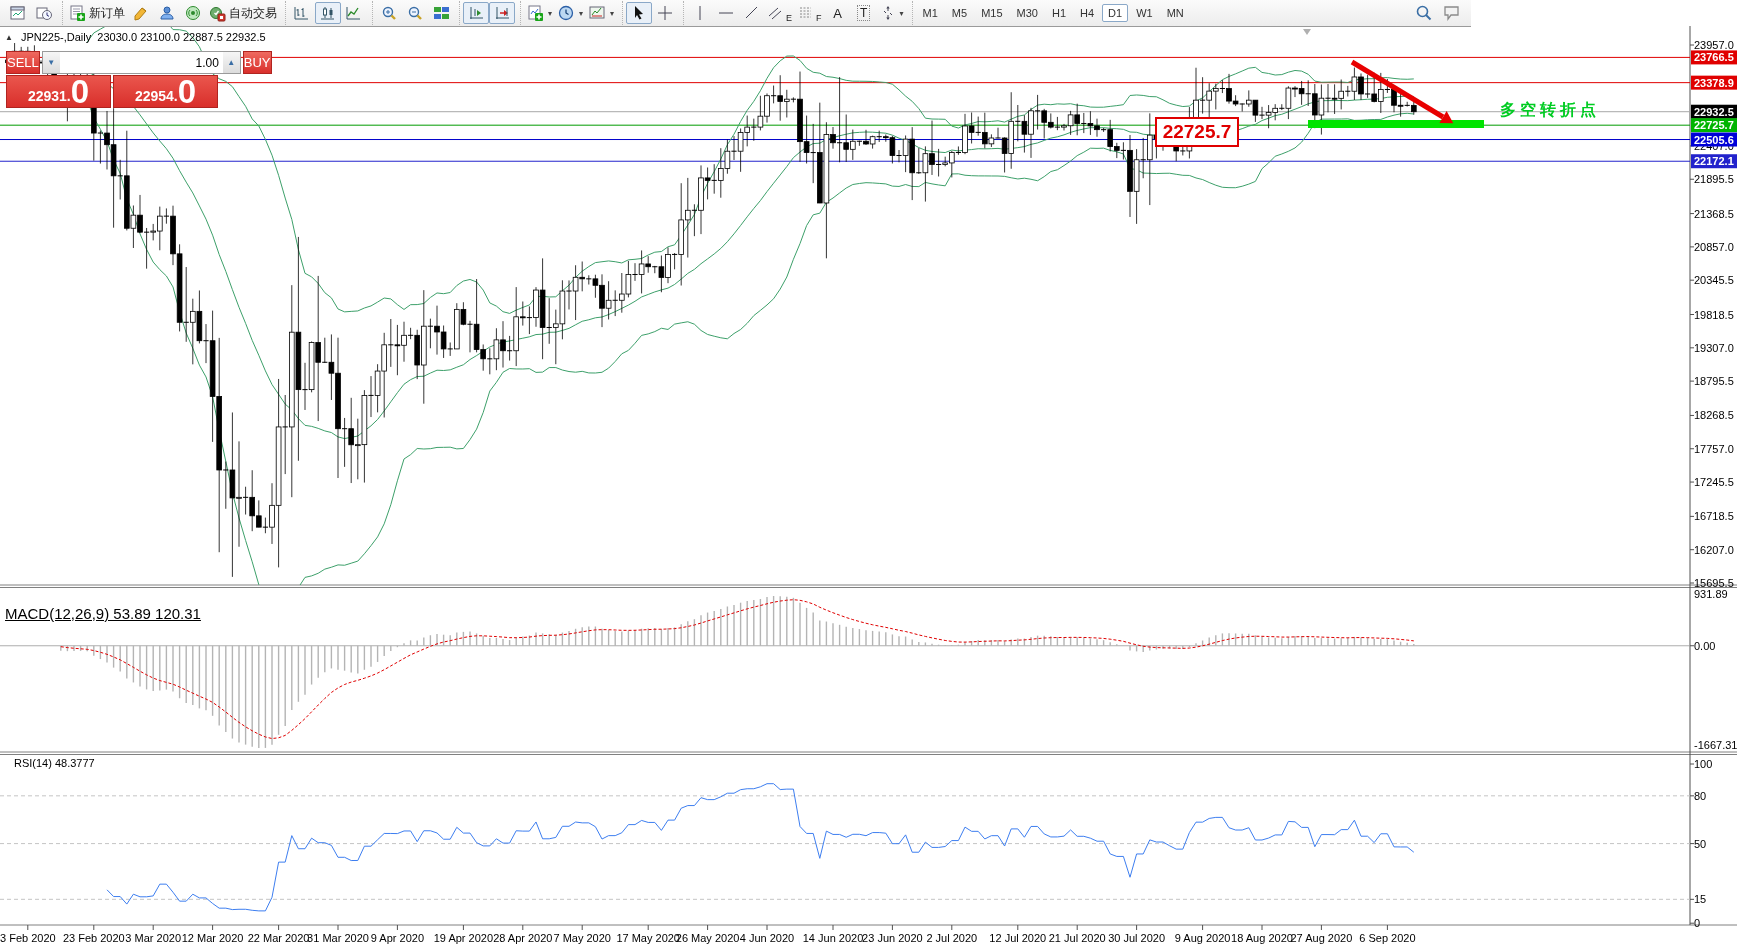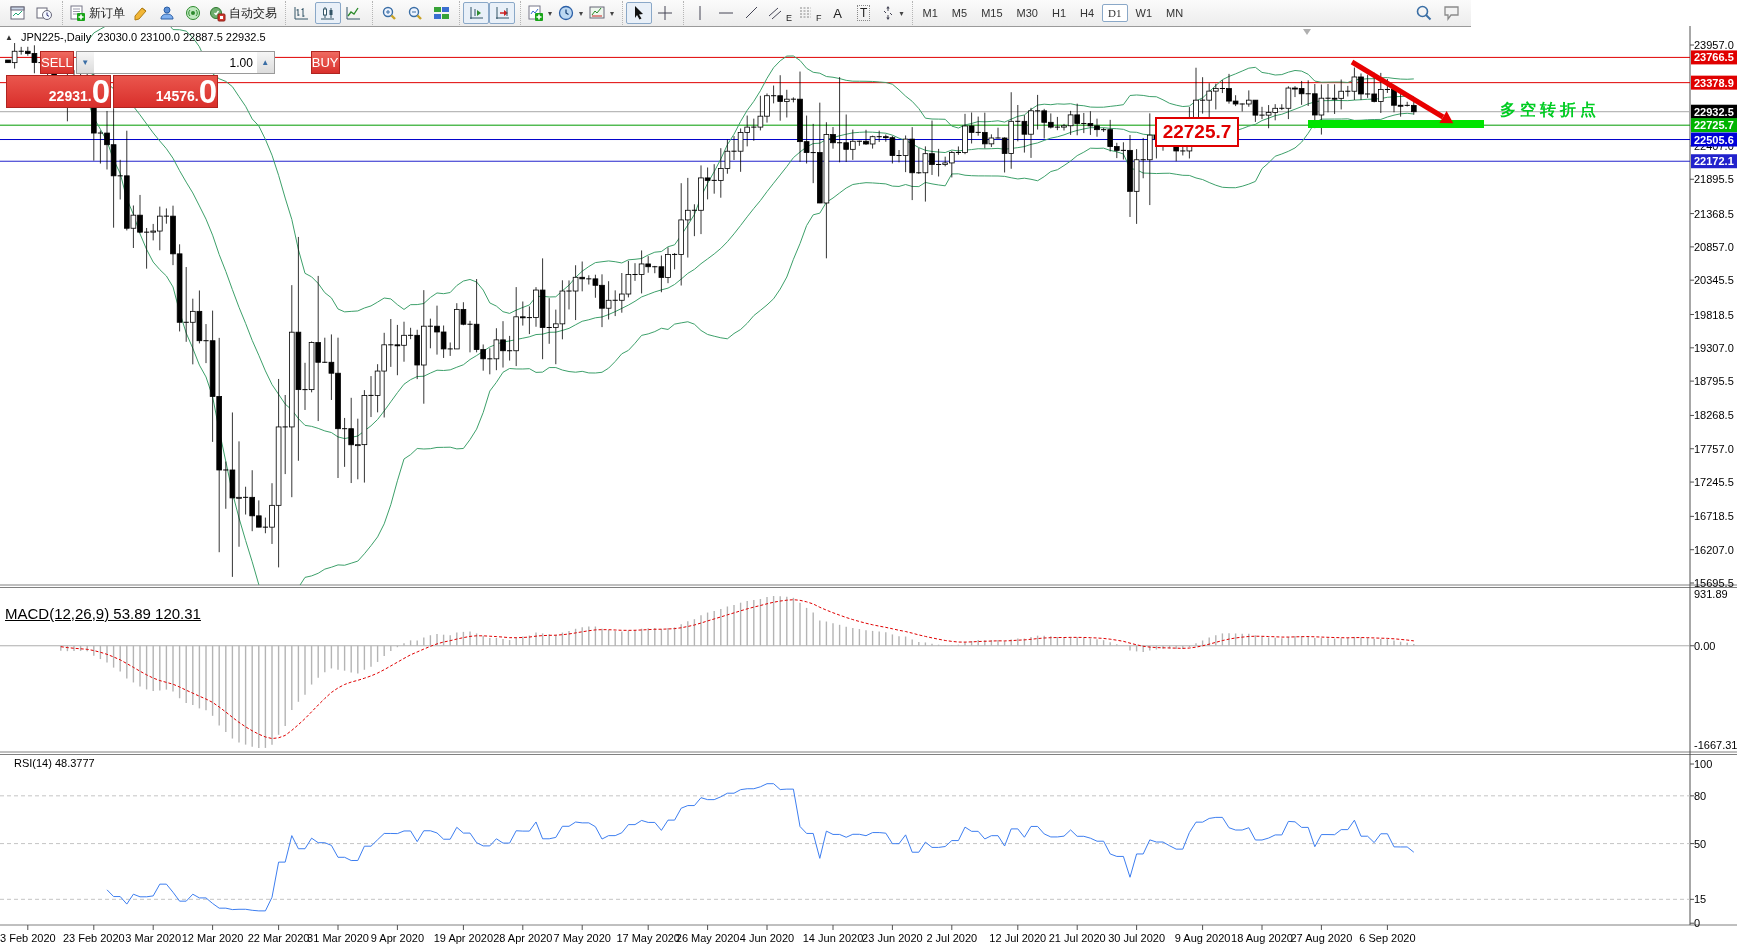--- a/index.html
+++ b/index.html
@@ -10,40 +10,40 @@
     background:linear-gradient(#fbfbfb,#ececec);border-bottom:1px solid #9a9a9a;
     display:flex;align-items:center;font-size:11px;color:#222;z-index:30;}
   .tb-group{display:flex;align-items:center;height:24px;padding:0 3px;border-left:1px dotted #b5b5b5;margin-left:2px;}
   .tb-group.first{border-left:none;margin-left:2px;}
   .tb-btn{display:flex;align-items:center;gap:3px;height:20px;min-width:20px;padding:0 2px;
     border:1px solid transparent;border-radius:2px;justify-content:center;}
   .tb-btn.pressed{background:#e9f0f8;border:1px solid #8aa8c8;}
   .tb-btn svg{display:block;}
   .tb-label{font-size:12px;white-space:nowrap;}
   .tf-btn{font-size:11px;color:#333;padding:2px 5px;border:1px solid transparent;border-radius:2px;margin:12px 1px;}
-  .tf-btn.sel{background:#fff;border:1px solid #8aa8c8;font-family:Liberation Serif, serif;}
+  .tf-btn.sel{background:#fff;border:1px solid #8aa8c8;}
   .tb-caret{font-size:8px;color:#444;margin-left:1px;}
   #tb-right{margin-left:auto;display:flex;align-items:center;padding-right:8px;gap:10px;}
   
   #chart-title{position:absolute;left:5px;top:31px;font-size:11px;color:#000;z-index:20;white-space:nowrap;text-align:right;}
   #chart-title .tri{font-size:8px;vertical-align:1px;margin-right:8px;color:#333;}
   #macd-label{position:absolute;left:5px;top:605px;font-size:15px;color:#000;z-index:20;text-decoration:underline;}
   #rsi-label{position:absolute;left:14px;top:757px;font-size:11px;color:#000;z-index:20;}
   
   #trade-panel{position:absolute;left:6px;top:51px;width:212px;z-index:25;font-family:"Liberation Sans",sans-serif;}
   #tp-row1{display:flex;height:23px;}
   .tp-btn{width:46px;background:linear-gradient(#ef6a60,#d92f2b);color:#fff;font-size:13px;
-    display:flex;align-items:center;justify-content:center;border:1px solid #b02420;margin-left:34px;}
+    display:flex;align-items:center;justify-content:center;border:1px solid #b02420;}
   #tp-spin{flex:1;display:flex;margin:0 2px;border:1px solid #9a9a9a;background:#fff;}
   .spin-btn{width:17px;background:linear-gradient(#f6f6f6,#dcdcdc);color:#3a6ea5;font-size:8px;
     display:flex;align-items:center;justify-content:center;border:0;}
   #tp-vol{flex:1;border:0;outline:0;text-align:right;font-size:12px;padding:0 4px;min-width:10px;color:#000;}
   #tp-row2{display:flex;height:33px;margin-top:1px;gap:2px;}
   .tp-price{flex:1;background:linear-gradient(#ea564d,#d92f2b);border:1px solid #b02420;color:#fff;
-    display:flex;align-items:flex-end;justify-content:flex-end;padding-bottom:1px;overflow:hidden;}
+    display:flex;align-items:flex-end;justify-content:center;padding-bottom:1px;overflow:hidden;}
   .tp-price .int{font-size:14px;font-weight:bold;line-height:20px;}
   .tp-price .dot{font-size:14px;font-weight:bold;line-height:20px;}
   .tp-price .big{font-size:33px;font-weight:bold;line-height:29px;}
   
   #price-annot{position:absolute;left:1155px;top:117px;width:80px;height:26px;z-index:15;
     border:2px solid #e00000;background:#fff;color:#e00000;font-size:19px;font-weight:bold;
     display:flex;align-items:center;justify-content:center;}
   #cn-annot{position:absolute;left:1500px;top:100px;z-index:15;color:#00cc22;font-size:16px;
     font-weight:bold;letter-spacing:4px;white-space:nowrap;}
   #chart-svg{position:absolute;left:0;top:0;z-index:5;}
@@ -1089,21 +1089,21 @@
       </div>
       <div class="tp-btn">BUY</div>
     </div>
     <div id="tp-row2">
       <div class="tp-price">
         <span class="int">22931</span>
           <span class="dot">.</span>
           <span class="big">0</span>
       </div>
       <div class="tp-price">
-        <span class="int">14576</span>
+        <span class="int">22954</span>
           <span class="dot">.</span>
           <span class="big">0</span>
       </div>
     </div>
   </div>
 
   <div id="price-annot">22725.7</div>
   <div id="cn-annot">多空转折点</div>
 </div>
 

